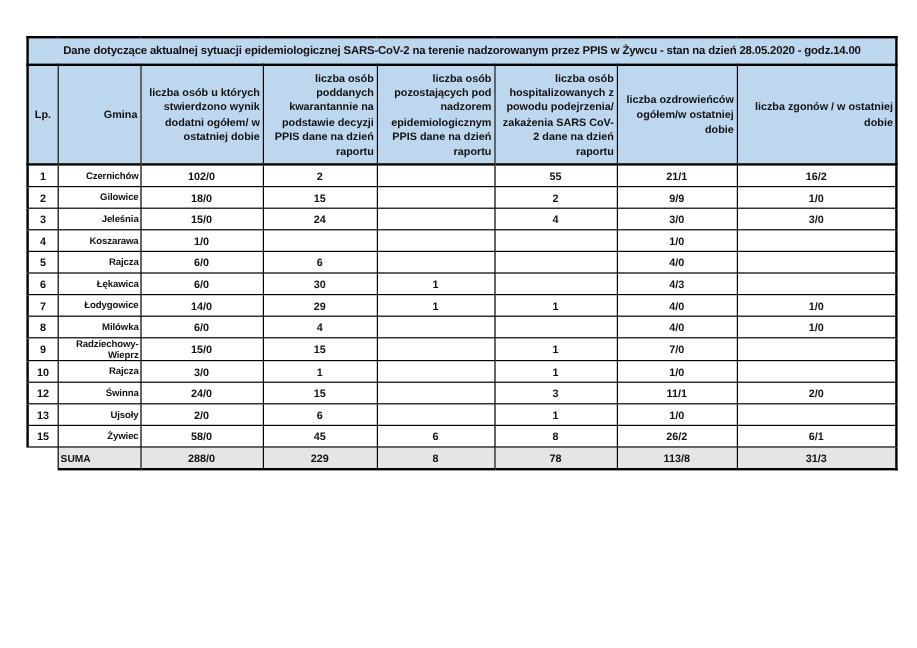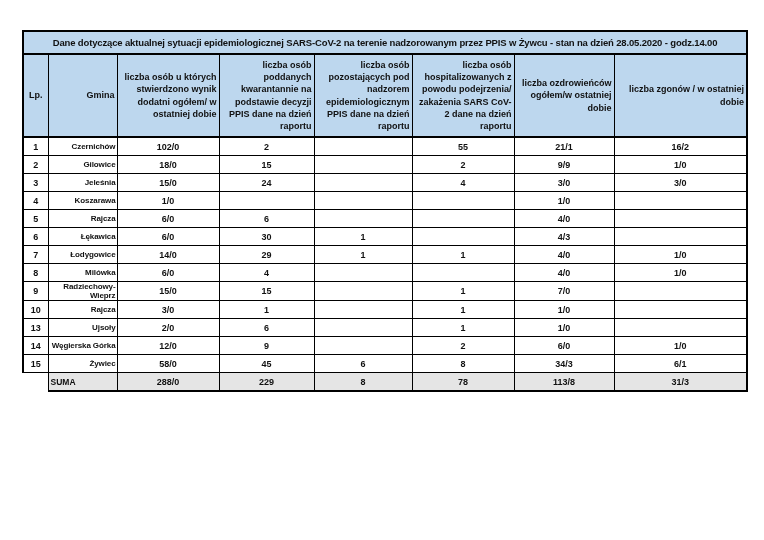--- a/index.html
+++ b/index.html
@@ -174,47 +174,47 @@
           <td class="lp edge-l">10</td>
           <td class="gmina">Rajcza</td>
           <td class="val">3/0</td>
           <td class="val">1</td>
           <td class="val"></td>
           <td class="val">1</td>
           <td class="val">1/0</td>
           <td class="val edge-r"></td>
         </tr>
         <tr>
+          <td class="lp edge-l">12</td>
+          <td class="gmina">Świnna</td>
+          <td class="val">24/0</td>
+          <td class="val">15</td>
+          <td class="val"></td>
+          <td class="val">3</td>
+          <td class="val">11/1</td>
+          <td class="val edge-r">2/0</td>
+        </tr>
+        <tr>
           <td class="lp edge-l">13</td>
           <td class="gmina">Ujsoły</td>
           <td class="val">2/0</td>
           <td class="val">6</td>
           <td class="val"></td>
           <td class="val">1</td>
           <td class="val">1/0</td>
           <td class="val edge-r"></td>
-        </tr>
-        <tr>
-          <td class="lp edge-l">14</td>
-          <td class="gmina">Węgierska Górka</td>
-          <td class="val">12/0</td>
-          <td class="val">9</td>
-          <td class="val"></td>
-          <td class="val">2</td>
-          <td class="val">6/0</td>
-          <td class="val edge-r">1/0</td>
         </tr>
         <tr>
           <td class="lp edge-l">15</td>
           <td class="gmina">Żywiec</td>
           <td class="val">58/0</td>
           <td class="val">45</td>
           <td class="val">6</td>
           <td class="val">8</td>
-          <td class="val">34/3</td>
+          <td class="val">26/2</td>
           <td class="val edge-r">6/1</td>
         </tr>
         <tr class="suma">
           <td class="no-cell"></td>
           <td class="suma-label">SUMA</td>
           <td class="val">288/0</td>
           <td class="val">229</td>
           <td class="val">8</td>
           <td class="val">78</td>
           <td class="val">113/8</td>

